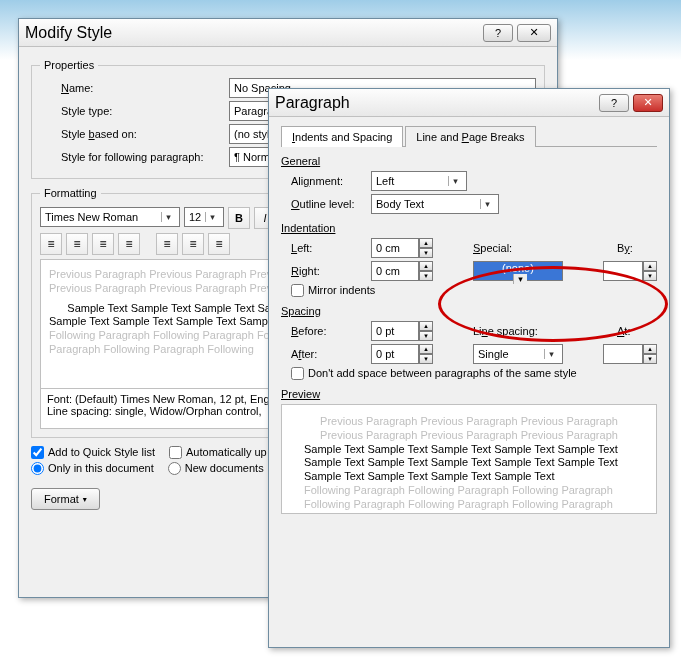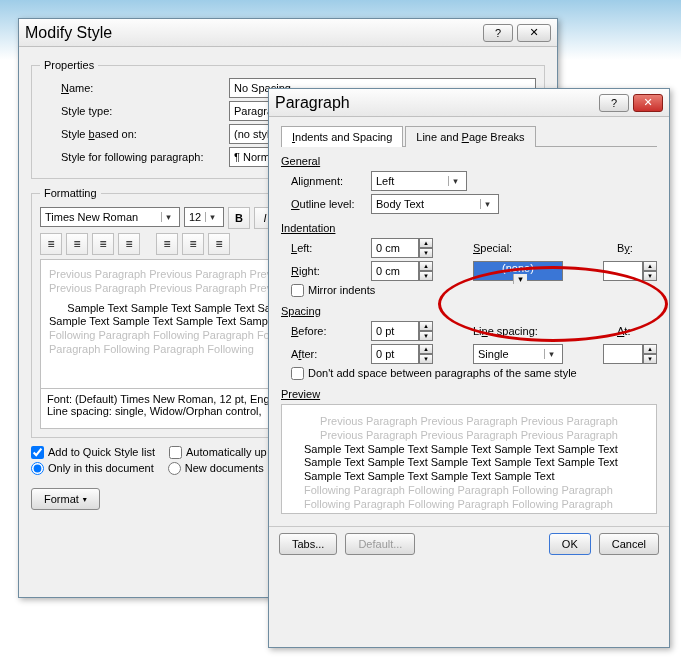--- a/index.html
+++ b/index.html
@@ -289,30 +289,15 @@
         </label>
     </div>
 
     <div class="legend-title">Preview</div>
     <div class="previewbox2">
       <div style="text-align:center">Previous Paragraph Previous Paragraph Previous Paragraph Previous Paragraph Previous Paragraph Previous Paragraph</div>
       <div class="blk">Sample Text Sample Text Sample Text Sample Text Sample Text Sample Text Sample Text Sample Text Sample Text Sample Text Sample Text Sample Text Sample Text Sample Text</div>
       <div>Following Paragraph Following Paragraph Following Paragraph Following Paragraph Following Paragraph Following Paragraph Following Paragraph Following Paragraph Following Paragraph Following Paragraph Following Paragraph Following Paragraph Following Paragraph Following Paragraph Following Paragraph Following Paragraph</div>
     </div>
   </div>
-  <div class="footer">
-    <div class="btn">
-        <span>Tabs...</span>
-      </div>
-    <div class="btn disabled">
-        <span>Default...</span>
-      </div>
-    <div style="flex:1"></div>
-    <div class="btn" style="border-color:#3a76d6">
-        <span>OK</span>
-      </div>
-    <div class="btn">
-        <span>Cancel</span>
-      </div>
-  </div>
 </div>
 
 <div class="ellipse" style="left:438px; top:266px; width:230px; height:76px;"></div>
 
 </body></html>

